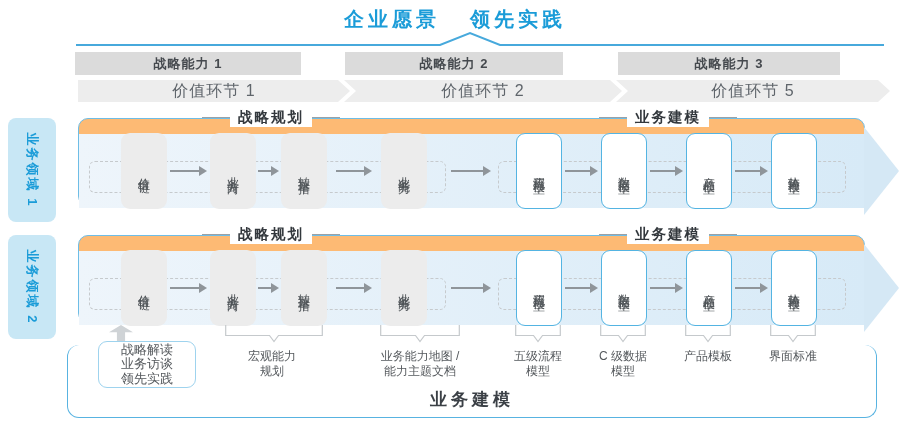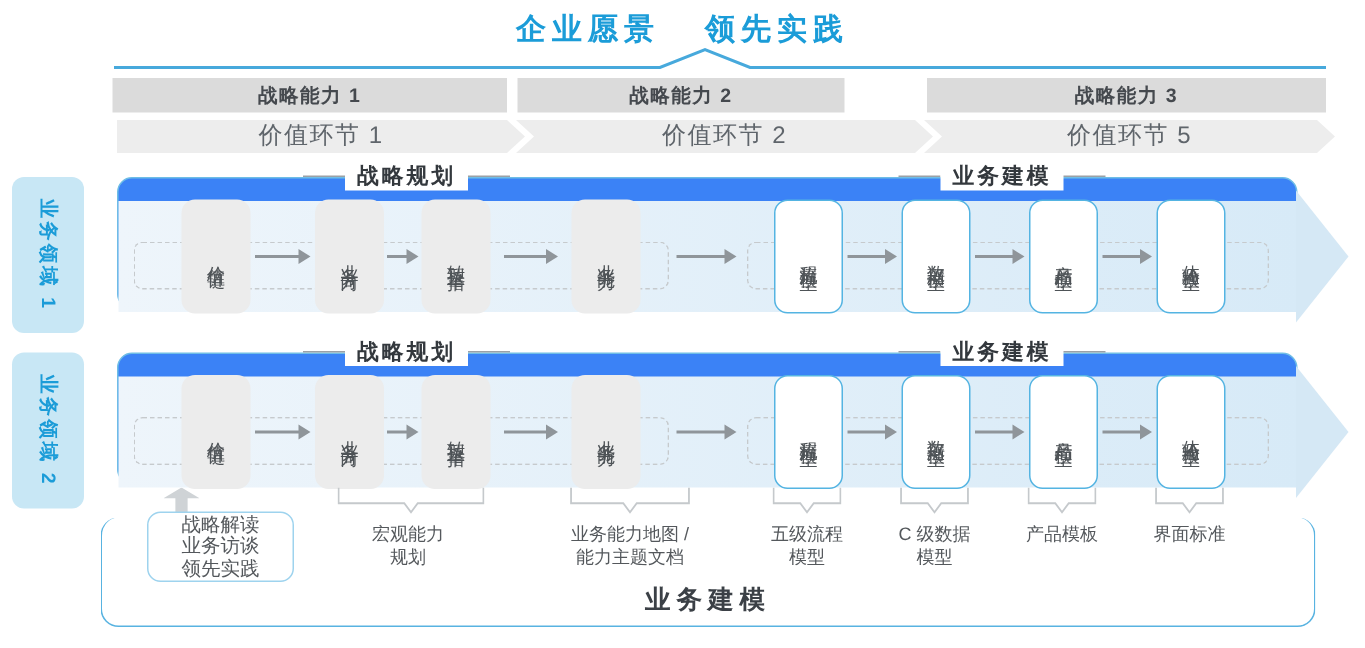--- a/index.html
+++ b/index.html
@@ -21,21 +21,21 @@
             line-height:22px;font-size:16px;color:#5F656B;letter-spacing:1px;}
   .chev-first{clip-path:polygon(0 0,calc(100% - 12px) 0,100% 50%,calc(100% - 12px) 100%,0 100%);}
   .chev-mid{clip-path:polygon(0 0,calc(100% - 12px) 0,100% 50%,calc(100% - 12px) 100%,0 100%,12px 50%);}
 
   
   .domain{position:absolute;left:8px;width:48px;height:104px;background:#C8E7F5;border-radius:8px;}
   .domain span{position:absolute;left:50%;top:50%;transform:translate(-50%,-50%) rotate(90deg);
                white-space:nowrap;font-size:13px;font-weight:bold;color:#1B9CD8;letter-spacing:2px;}
 
   
-  .band{position:absolute;left:78px;width:787px;height:88px;background:#3b82f6;
+  .band{position:absolute;left:78px;width:787px;height:88px;background:#fdba74;
         border:1.5px solid #6EBDE6;border-radius:10px;box-sizing:border-box;}
   .flow-body{position:absolute;left:0;top:15px;width:786px;height:74px;
              background:linear-gradient(90deg,#EEF5FB,#D7EAF7);}
   .flow-head{position:absolute;left:785px;top:8px;width:0;height:0;
              border-left:35px solid #D5E8F5;border-top:44px solid transparent;border-bottom:44px solid transparent;}
   .dsh{position:absolute;top:42px;height:32px;border:1.2px dashed #C6CACD;border-radius:6px;box-sizing:border-box;}
   .dsh-a{left:10px;width:357px;}
   .dsh-b{left:419px;width:348px;}
   .hd{position:absolute;top:-11px;transform:translateX(-50%);display:flex;align-items:center;z-index:3;}
   .hd .ln{width:28px;height:1.5px;background:#9BA1A6;}
@@ -73,23 +73,23 @@
 <div class="canvas">
 
   <div class="title-row">
     <span>企业愿景</span><span class="gap"></span><span>领先实践</span>
   </div>
   <svg class="vision-line" width="812" height="18" viewBox="0 0 812 18">
     <path d="M1,15 H365 L395,3 L425,15 H809" stroke="#47A9DC" stroke-width="2" fill="none"></path>
   </svg>
 
   <div class="cap-row">
-    <div class="cap-seg" style="left:0;width:263px">战略能力 1</div>
+    <div class="cap-seg" style="left:0;width:226px">战略能力 1</div>
     <div class="cap-seg" style="left:270px;width:218px">战略能力 2</div>
-    <div class="cap-seg" style="left:543px;width:266px">战略能力 3</div>
+    <div class="cap-seg" style="left:543px;width:222px">战略能力 3</div>
   </div>
 
   <div class="chev-row">
     <div class="chev-seg chev-first" style="left:0;width:272px">价值环节 1</div>
     <div class="chev-seg chev-mid" style="left:266px;width:278px">价值环节 2</div>
     <div class="chev-seg chev-mid" style="left:538px;width:274px">价值环节 5</div>
   </div>
 
   <div class="domain" style="top:118px">
     <span>业务领域 1</span>

